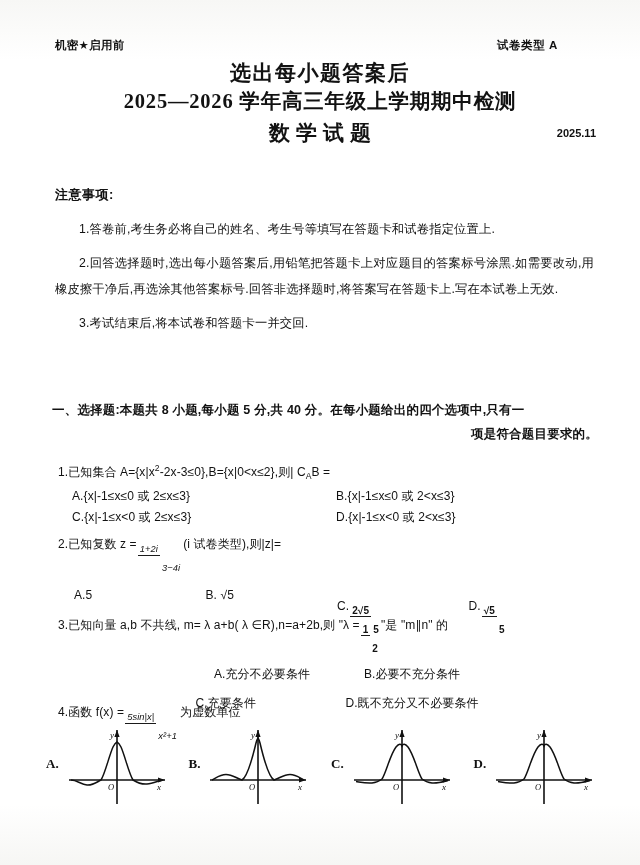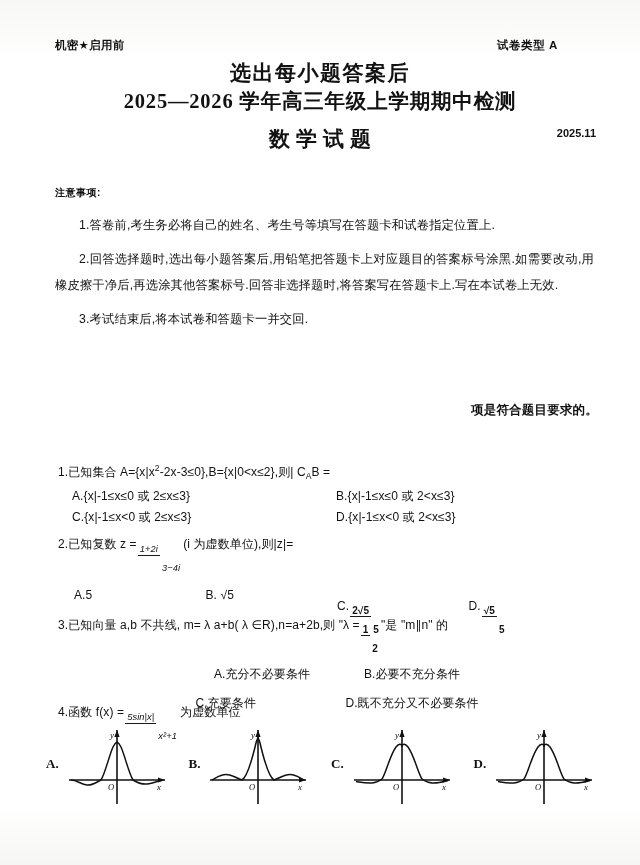--- a/index.html
+++ b/index.html
@@ -74,21 +74,21 @@
     font-weight: bold;
     letter-spacing: 0.8px;
     line-height: 1.35;
     margin-top: 2px;
   }
   .title-line3 {
     font-size: 21px;
     font-weight: bold;
     letter-spacing: 6px;
     line-height: 1.3;
-    margin-top: 10px;
+    margin-top: 4px;
     padding-left: 6px;
   }
   .exam-date {
     position: absolute;
     top: 127px;
     right: 44px;
     font-family: Liberation Sans, sans-serif;
     font-size: 11px;
     font-weight: bold;
   }
@@ -96,21 +96,21 @@
   
   .notice {
     position: absolute;
     top: 186px;
     left: 55px;
     right: 46px;
   }
   .notice-title {
     font-family: "Liberation Sans", "DejaVu Sans", sans-serif;
     font-weight: bold;
-    font-size: 10px;
+    font-size: 13px;
     letter-spacing: 0.5px;
   }
   .notice-item {
     font-family: "Liberation Sans", "DejaVu Sans", sans-serif;
     font-size: 12.3px;
     line-height: 2.12;
     text-align: justify;
     text-indent: 24px;
     letter-spacing: 0.15px;
     margin-top: 8px;
@@ -229,20 +229,21 @@
   <div class="exam-date">2025.11</div>
 
   <div class="notice">
     <div class="notice-title">注意事项:</div>
     <div class="notice-item first">1.答卷前,考生务必将自己的姓名、考生号等填写在答题卡和试卷指定位置上.</div>
     <div class="notice-item">2.回答选择题时,选出每小题答案后,用铅笔把答题卡上对应题目的答案标号涂黑.如需要改动,用橡皮擦干净后,再选涂其他答案标号.回答非选择题时,将答案写在答题卡上.写在本试卷上无效.</div>
     <div class="notice-item">3.考试结束后,将本试卷和答题卡一并交回.</div>
   </div>
 
   <div class="section-head">
+    <span>一、选择题:本题共 8 小题,每小题 5 分,共 40 分。在每小题给出的四个选项中,只有一</span>
     <span class="cont">项是符合题目要求的。</span>
   </div>
 
   <div class="q" style="top:463px">
     <div class="q-stem">
       <span>1.已知集合 A={x|x</span><span class="sup">2</span><span>-2x-3≤0},B={x|0&lt;x≤2},则| C</span><span class="sup" style="vertical-align:sub">A</span><span>B =</span>
     </div>
     <div class="q-opts-2col">
       <div class="col">
         <div class="opt">A.{x|-1≤x≤0 或 2≤x≤3}</div>
@@ -253,21 +254,21 @@
         <div class="opt">D.{x|-1≤x&lt;0 或 2&lt;x≤3}</div>
       </div>
     </div>
   </div>
 
   <div class="q" style="top:527px">
     <div class="q-stem">
       <span>2.已知复数 z =</span><span class="frac">
           <span class="num">1+2i</span>
           <span class="den">3−4i</span>
-        </span><span>(i 为虚数单位),则|z|=</span>
+        </span><span>(i 试卷类型),则|z|=</span>
     </div>
     <div class="q-opts-4col">
       <div class="opt">A.5</div>
       <div class="opt">B. √5</div>
       <div class="opt"><span>C.</span><span class="frac up">
             <span class="num">2√5</span>
             <span class="den">5</span>
           </span></div>
       <div class="opt"><span>D.</span><span class="frac up">
             <span class="num">√5</span>

